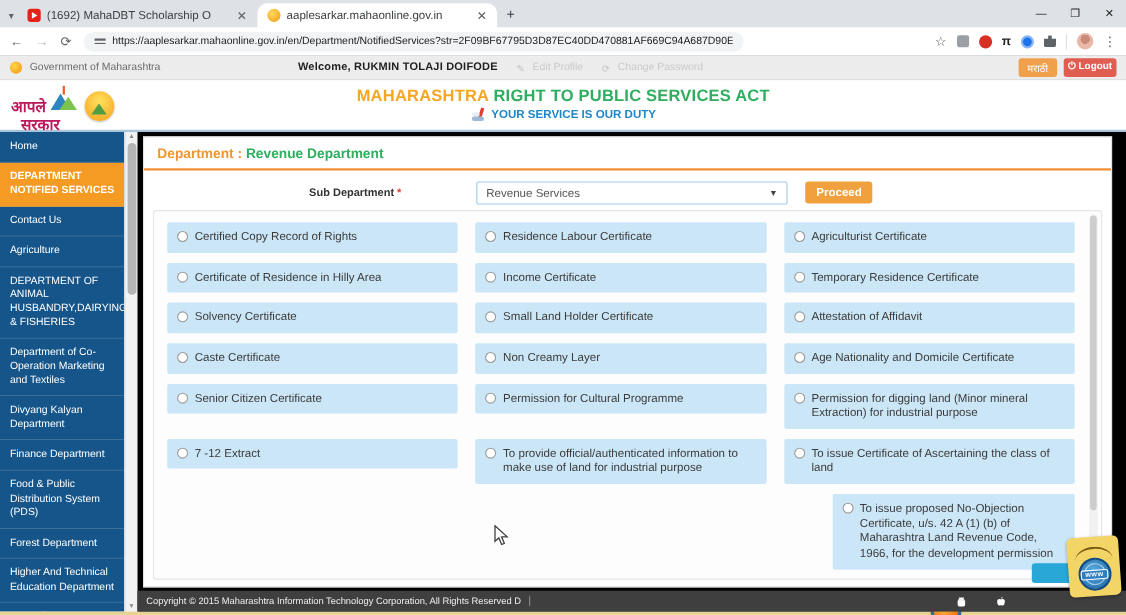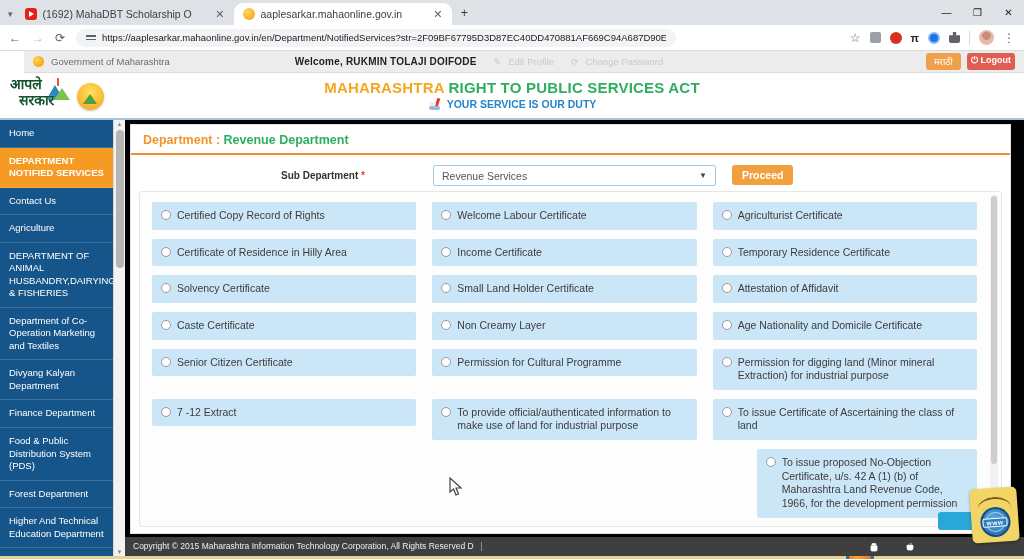--- a/index.html
+++ b/index.html
@@ -33,34 +33,34 @@
   .ext-sq { width:11px; height:11px; background:#9aa0a6; border-radius:2px; }
   .ext-red { width:12px; height:12px; background:#d93025; border-radius:50%; }
   .ext-pi { font-size:11px; font-weight:bold; color:#202124; }
   .ext-blue { width:12px; height:12px; background:#1a73e8; border-radius:50%; border:2px solid #8ab4f8; }
   .ext-puzzle { width:11px; height:11px; background:#5f6368; border-radius:2px; clip-path:polygon(0 30%,35% 30%,35% 0,65% 0,65% 30%,100% 30%,100% 100%,0 100%); }
   .tb-sep { width:1px; height:14px; background:#dadce0; }
   .avatar { width:15px; height:15px; border-radius:50%; background:radial-gradient(circle at 50% 38%, #c98b7a 35%, #e9b8a6 36%); }
   .menu-dots { font-size:12px; color:#5f6368; }
 
   
-  .greybar { height:22px; background:#ececec; border-bottom:1px solid #dcdcdc; display:flex; align-items:center; padding:0 9px; gap:7px;margin-left:24px; }
+  .greybar { height:22px; background:#ececec; border-bottom:1px solid #dcdcdc; display:flex; align-items:center; padding:0 9px; gap:7px; }
   .gov-dot { width:11px; height:11px; border-radius:50%; background:radial-gradient(circle at 35% 35%, #ffd54a, #f5920a); }
   .gov-label { font-size:9.5px; color:#6b6b6b; }
   .welcome-txt { margin-left:118px; font-size:10px; font-weight:bold; color:#1f1f1f; letter-spacing:.2px; }
   .faded-ic { font-size:9px; color:#c6c6c6; margin-left:10px; }
   .faded-link { font-size:9.5px; color:#c9c9c9; }
   .greybar-right { margin-left:auto; display:flex; gap:6px; }
   .btn-lang { background:#f0a04a; color:#fff; font-size:9px; padding:2px 8px; border-radius:3px; }
   .btn-logout { background:#e05d52; color:#fff; font-size:9px; font-weight:bold; padding:2px 4px; border-radius:3px; }
 
   
   .siteheader { height:47px; background:#fff; position:relative; border-bottom:2px solid #a8c4d8; }
   .logo-wrap { position:absolute; left:10px; top:3px; display:flex; align-items:flex-start; }
-  .logo-text { font-size:14px; font-weight:bold; color:#14532d; line-height:1.15; text-shadow:0 0 1px #fff; z-index:2; }
+  .logo-text { font-size:14px; font-weight:bold; color:#be185d; line-height:1.15; text-shadow:0 0 1px #fff; z-index:2;margin-top:13px; }
   .logo-text .l2 { margin-left:9px; display:block; }
   .logo-art { position:relative; width:26px; height:26px; margin-left:-8px; margin-top:2px; z-index:1; }
   .mt-blue { position:absolute; left:0; bottom:4px; border-left:9px solid transparent; border-right:9px solid transparent; border-bottom:15px solid #2e86c1; }
   .mt-green { position:absolute; left:8px; bottom:4px; border-left:8px solid transparent; border-right:8px solid transparent; border-bottom:12px solid #7bc24e; }
   .mt-flag { position:absolute; left:11px; top:0; width:2px; height:8px; background:#f05a28; }
   .logo-emblem { width:27px; height:27px; border-radius:50%; background:radial-gradient(circle at 50% 35%, #ffe15c, #f5a01e); margin-left:5px; margin-top:7px; position:relative; box-shadow:0 1px 2px rgba(0,0,0,.25); }
   .logo-emblem::after { content:""; position:absolute; left:6px; bottom:6px; border-left:7px solid transparent; border-right:7px solid transparent; border-bottom:10px solid #4f9e43; }
   .header-title { text-align:center; padding-top:6px; }
   .ht1 { font-size:15px; font-weight:bold; letter-spacing:.2px; }
   .ht1 .part1 { color:#f5a623; }
@@ -258,21 +258,21 @@
       </div>
 
       <div class="services">
         <div class="services-grid" id="services-grid">
             <div class="service-box">
               <span class="radio"></span>
               <span>Certified Copy Record of Rights</span>
             </div>
             <div class="service-box">
               <span class="radio"></span>
-              <span>Welcome Labour Certificate</span>
+              <span>Residence Labour Certificate</span>
             </div>
             <div class="service-box">
               <span class="radio"></span>
               <span>Agriculturist Certificate</span>
             </div>
             <div class="service-box">
               <span class="radio"></span>
               <span>Certificate of Residence in Hilly Area</span>
             </div>
             <div class="service-box">

